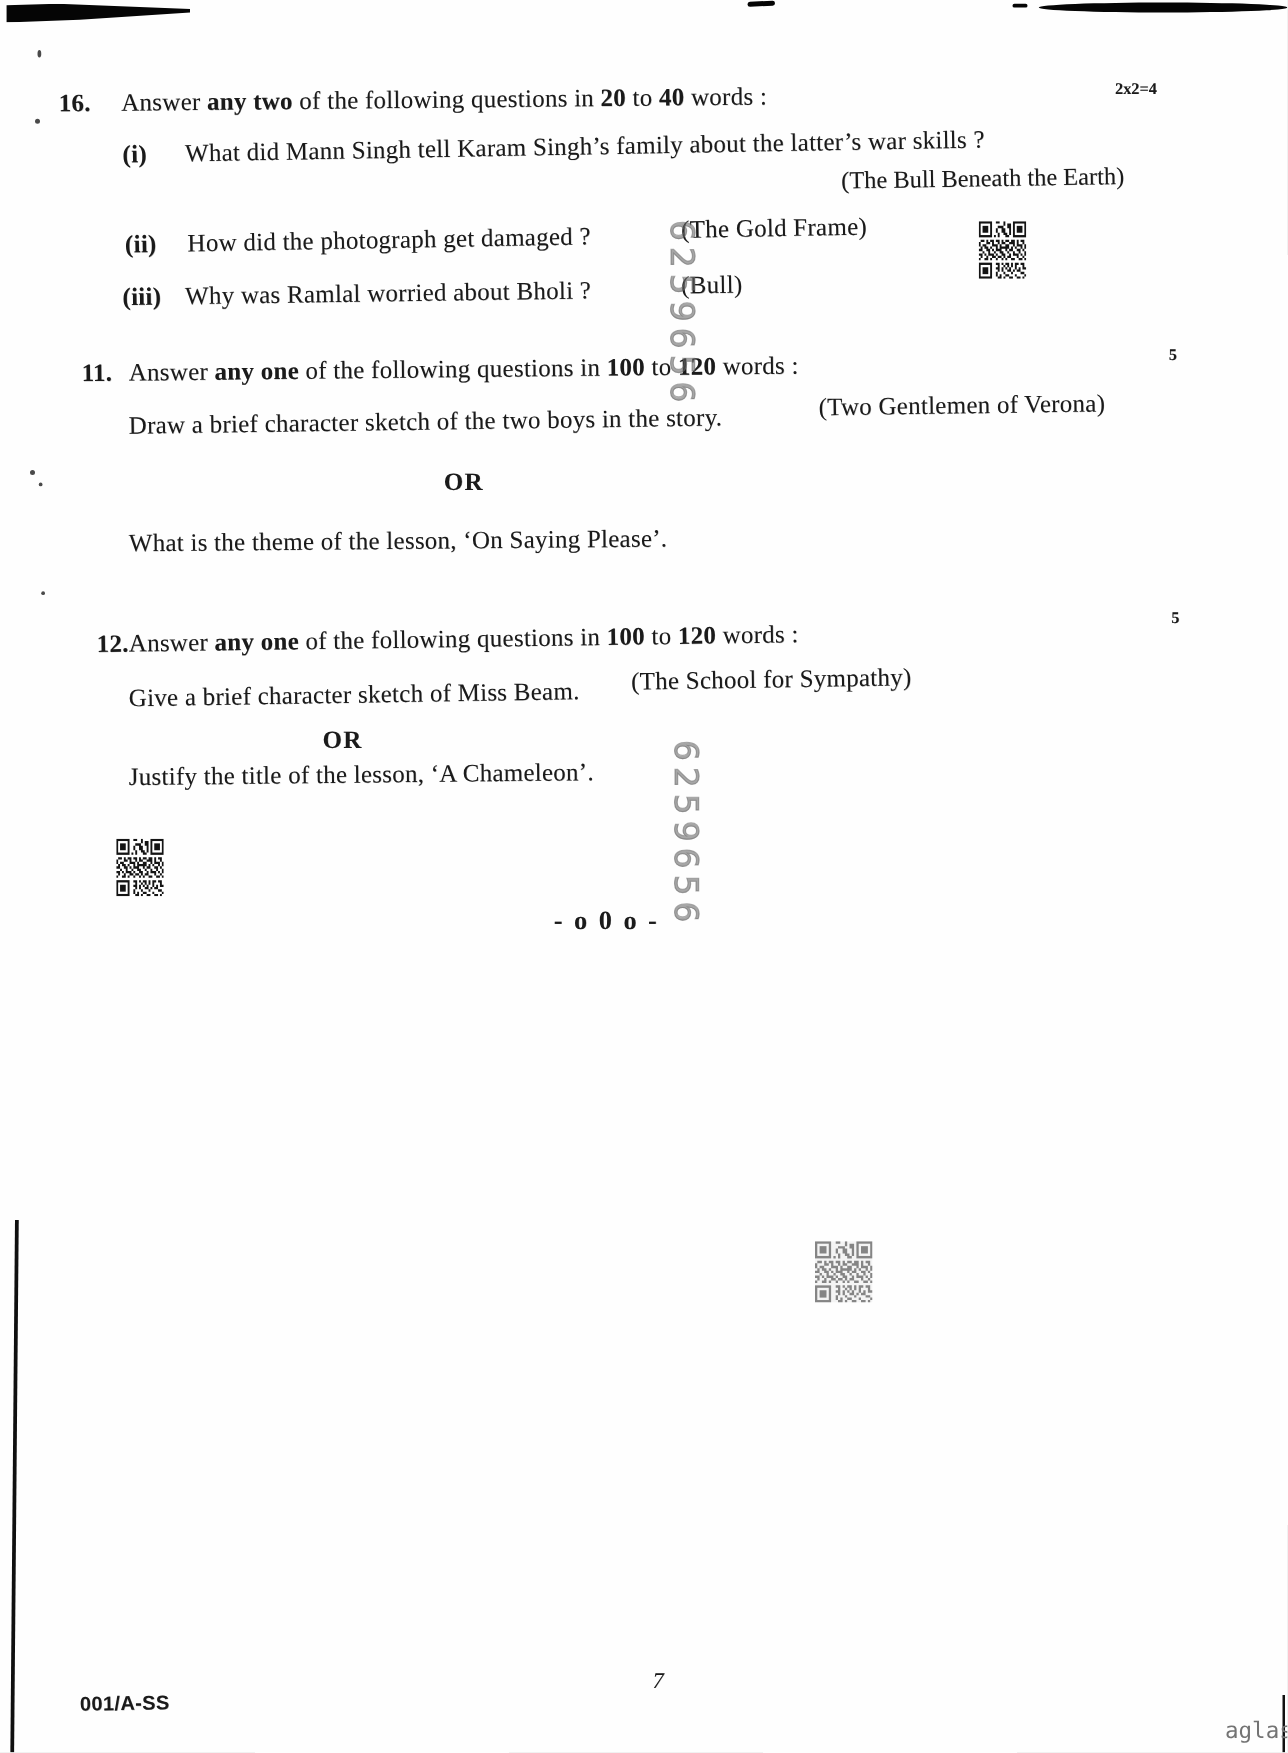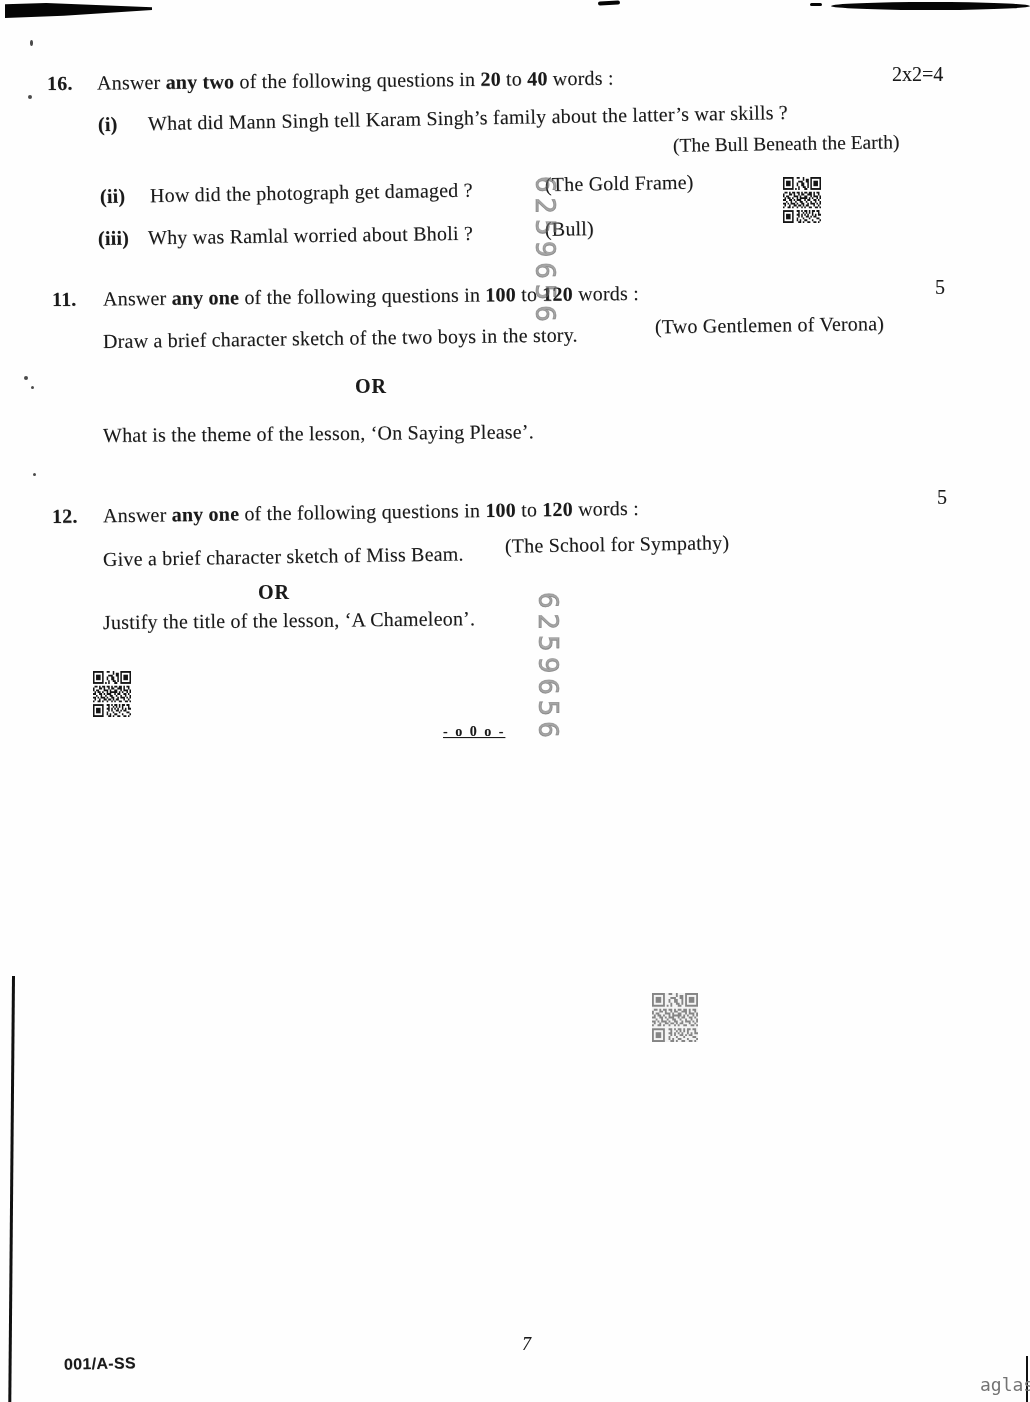--- a/index.html
+++ b/index.html
@@ -6,24 +6,24 @@
   .page{
     position:relative;width:1030px;height:1402px;margin:0 auto;
     background:#fefefe;overflow:hidden;
     font-family:"Liberation Serif", serif;color:#1a1a1a;
     text-shadow:0.3px 0.3px 0 rgba(0,0,0,0.30);
   }
   .row{position:absolute;white-space:nowrap;font-size:20px;letter-spacing:0.2px;}
   .num{font-weight:700;display:inline-block;width:50px;}
   .sublabel{display:inline-block;width:50px;font-weight:600;}
   .src{position:absolute;white-space:nowrap;}
-  .marks{position:absolute;font-weight:400;font-size:20px;white-space:nowrap;}
+  .marks{position:absolute;font-weight:700;font-size:13px;white-space:nowrap;}
   .or{position:absolute;font-weight:700;font-size:20px;letter-spacing:1px;}
   .attr-line{position:absolute;font-size:19.5px;white-space:nowrap;}
-  .endmark{position:absolute;font-weight:700;font-size:14px;letter-spacing:2px;text-decoration:underline;}
+  .endmark{position:absolute;font-weight:700;font-size:21px;letter-spacing:2px;}
   .wm{
     position:absolute;writing-mode:vertical-rl;
     font-family:"DejaVu Sans", sans-serif;
     font-size:26px;line-height:26px;letter-spacing:5px;
     color:rgba(150,150,150,0.38);
     -webkit-text-stroke:0.9px rgba(110,110,110,0.55);
   }
   .qr{position:absolute;}
   .qr svg{display:block;width:100%;height:100%;}
   .qr-faint{opacity:0.55;filter:contrast(0.85);}
@@ -67,35 +67,35 @@
     <span class="sublabel">(ii)</span><span>How did the photograph get damaged ?</span>
     <span class="src" style="left:445px;top:-4px;">(The Gold Frame)</span>
   </div>
 
   <div class="row" style="left:98px;top:227px;transform:rotate(-0.8deg);transform-origin:left center;">
     <span class="sublabel">(iii)</span><span>Why was Ramlal worried about Bholi ?</span>
     <span class="src" style="left:447px;top:-3px;">(Bull)</span>
   </div>
 
   <div class="row" style="left:52px;top:288px;transform:rotate(-0.6deg);transform-origin:left center;">
-    <span class="num" style="width:51px;">11.</span><span><span>Answer </span><b>any one</b><span> of the following questions in </span><b>100</b><span> to </span><b>120</b><span> words :</span></span>
+    <span class="num" style="width:51px;text-align:center;">11.</span><span><span>Answer </span><b>any one</b><span> of the following questions in </span><b>100</b><span> to </span><b>120</b><span> words :</span></span>
   </div>
   <div class="marks" style="left:935px;top:276px;">5</div>
 
   <div class="row" style="left:103px;top:330px;transform:rotate(-0.8deg);transform-origin:left center;">
     <span>Draw a brief character sketch of the two boys in the story.</span>
     <span class="src" style="left:552px;top:-7px;">(Two Gentlemen of Verona)</span>
   </div>
   <div class="or" style="left:355px;top:375px;">OR</div>
   <div class="row" style="left:103px;top:424px;transform:rotate(-0.5deg);transform-origin:left center;">
     <span>What is the theme of the lesson, ‘On Saying Please’.</span>
   </div>
 
   <div class="row" style="left:52px;top:505px;transform:rotate(-0.8deg);transform-origin:left center;">
-    <span class="num" style="width:51px;">12.</span><span><span>Answer </span><b>any one</b><span> of the following questions in </span><b>100</b><span> to </span><b>120</b><span> words :</span></span>
+    <span class="num" style="width:51px;text-align:right;">12.</span><span><span>Answer </span><b>any one</b><span> of the following questions in </span><b>100</b><span> to </span><b>120</b><span> words :</span></span>
   </div>
   <div class="marks" style="left:937px;top:486px;">5</div>
 
   <div class="row" style="left:103px;top:548px;transform:rotate(-0.9deg);transform-origin:left center;">
     <span>Give a brief character sketch of Miss Beam.</span>
     <span class="src" style="left:402px;top:-7px;">(The School for Sympathy)</span>
   </div>
   <div class="or" style="left:258px;top:581px;">OR</div>
   <div class="row" style="left:103px;top:611px;transform:rotate(-0.6deg);transform-origin:left center;">
     <span>Justify the title of the lesson, ‘A Chameleon’.</span>

